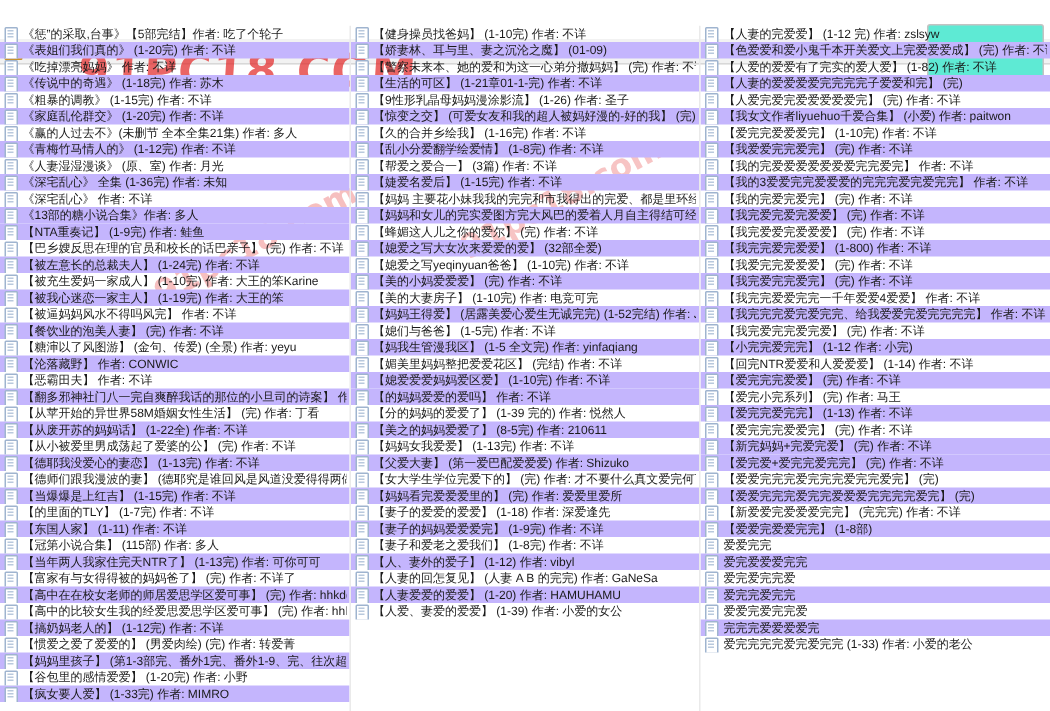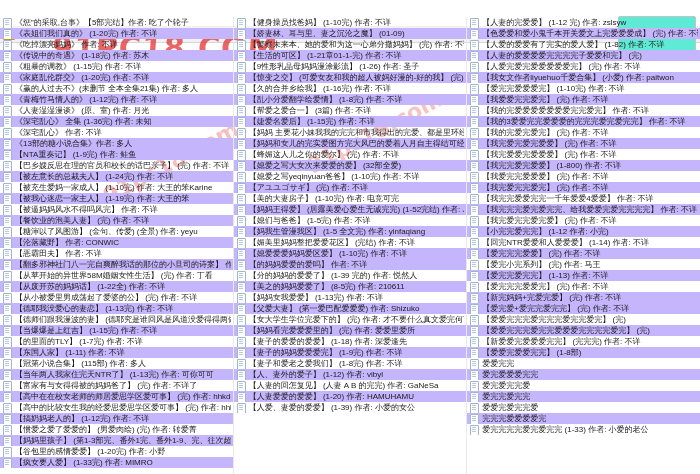--- a/index.html
+++ b/index.html
@@ -422,21 +422,21 @@
         <div class="row alt">
           <span class="doc-ico"></span>
           <span class="row-text">【媳爱之写大女次来爱爱的爱】 (32部全爱)</span>
         </div>
         <div class="row">
           <span class="doc-ico"></span>
           <span class="row-text">【媳爱之写yeqinyuan爸爸】 (1-10完) 作者: 不详</span>
         </div>
         <div class="row alt">
           <span class="doc-ico"></span>
-          <span class="row-text">【アユユゴサギ】 (完) 作者: 不详</span>
+          <span class="row-text">【美的小妈爱爱爱】 (完) 作者: 不详</span>
         </div>
         <div class="row">
           <span class="doc-ico"></span>
           <span class="row-text">【美的大妻房子】 (1-10完) 作者: 电竞可完</span>
         </div>
         <div class="row alt">
           <span class="doc-ico"></span>
           <span class="row-text">【妈妈王得爱】 (居露美爱心爱生无诚完完) (1-52完结) 作者: JNDD2012</span>
         </div>
         <div class="row">

